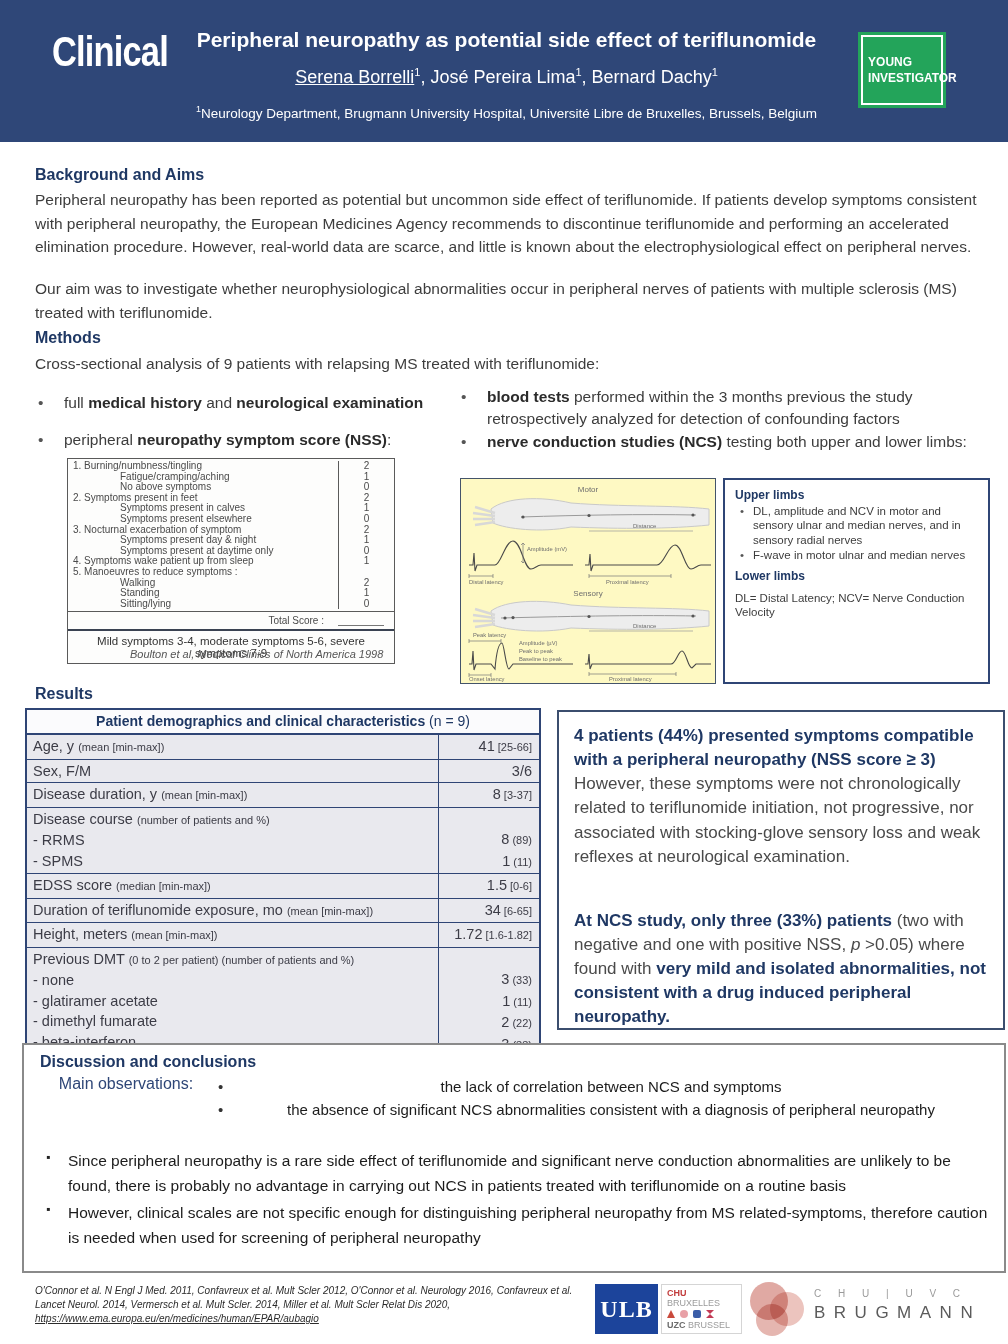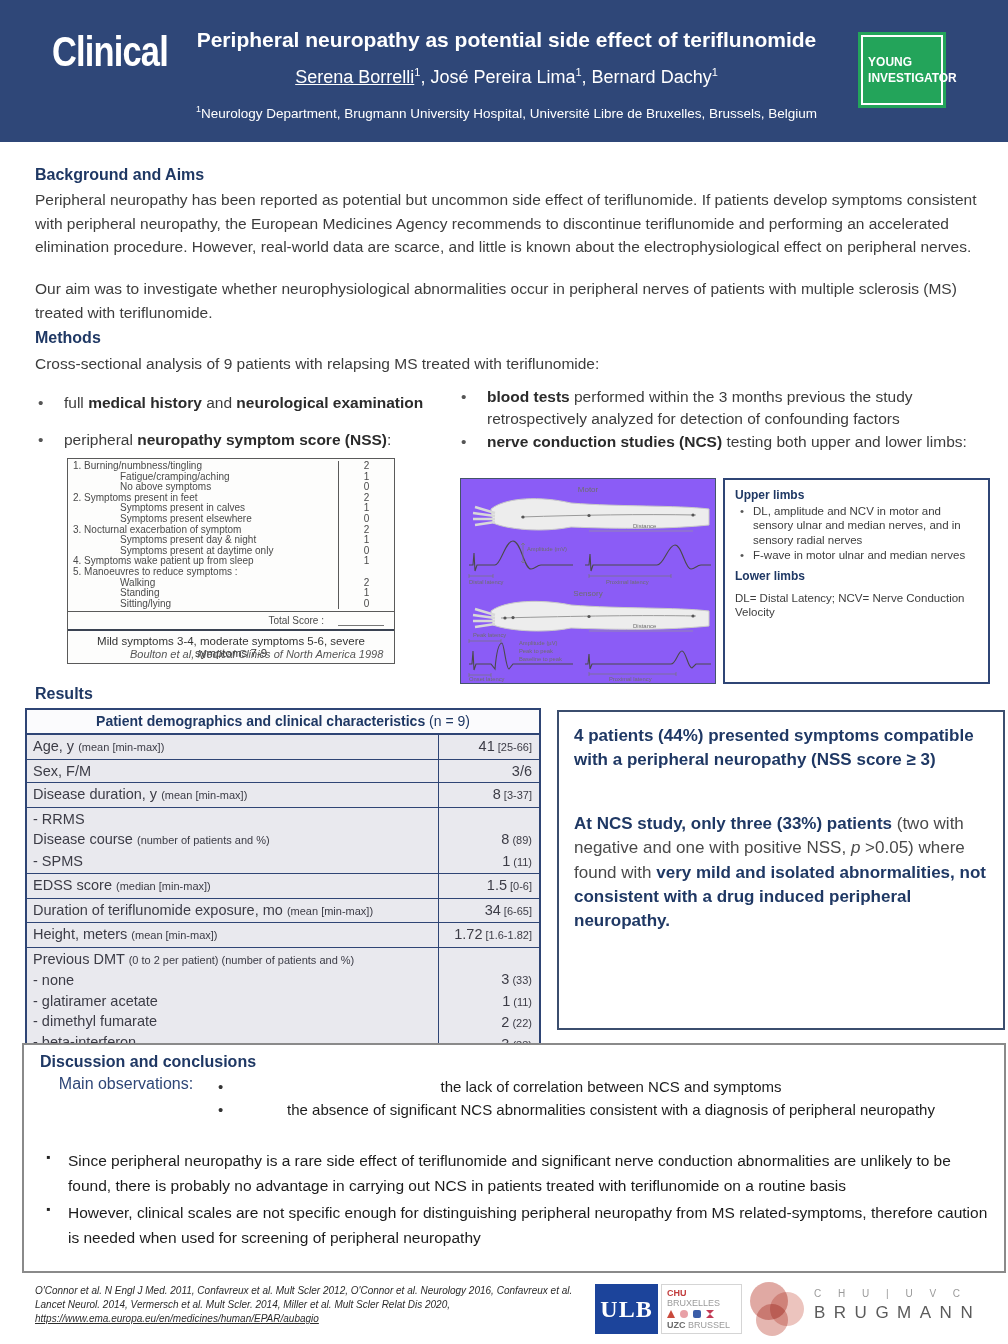--- a/index.html
+++ b/index.html
@@ -36,21 +36,21 @@
   .nss-row { display:flex; line-height:10.6px; }
   .nss-lbl { flex:1; padding-left:5px; }
   .nss-lbl.ind { padding-left:52px; }
   .nss-sc { width:56px; text-align:center; border-left:1px solid #5a5a5a; }
   .nss-total { display:flex; justify-content:flex-end; align-items:flex-end; gap:14px; border-top:1px solid #5a5a5a; padding:3px 10px 3px 0; font-size:10px; }
   .nss-blank { display:inline-block; width:46px; border-bottom:1px solid #777; height:10px; }
   .nss-sev { border-top:2.5px solid #3a4252; padding:4px 2px; text-align:center; font-size:11.5px; color:#333; }
   .nss-cap { position:absolute; left:130px; top:648px; font-size:11px; font-style:italic; color:#555; }
 
   
-  .ncs-fig { position:absolute; left:460px; top:478px; width:256px; height:206px; border:1.5px solid #44546A; background:#8b5cf6; }
+  .ncs-fig { position:absolute; left:460px; top:478px; width:256px; height:206px; border:1.5px solid #44546A; background:#fef9c3; }
   .ncs-fig svg text { font-family:"Liberation Sans", sans-serif; fill:#6e6e6e; }
 
   
   .limb-box { position:absolute; left:723px; top:478px; width:267px; height:206px; border:2px solid #2F4575; background:#fff; padding:8px 10px; font-size:11.5px; color:#3D3D3D; line-height:1.25; }
   .limb-h { font-weight:bold; color:#1F3864; font-size:12px; }
   .limb-ul { margin:1px 0 6px 0; }
   .limb-li { position:relative; padding-left:18px; margin-top:1px; }
   .limb-li::before { content:"•"; position:absolute; left:5px; color:#555; }
   .limb-note { margin-top:7px; }
 
@@ -273,22 +273,22 @@
     <div class="demo-row">
       <div class="demo-lbl"><span>Sex, F/M</span></div>
       <div class="demo-val"><span>3/6</span></div>
     </div>
     <div class="demo-row">
       <div class="demo-lbl"><span>Disease duration, y </span><span class="small">(mean [min-max])</span></div>
       <div class="demo-val"><span>8</span><span class="vnote">[3-37]</span></div>
     </div>
     <div class="demo-row">
       <div class="demo-lbl">
+        <div><span>Disease course </span><span class="small">(number of patients and %)</span></div>
         <div>- RRMS</div>
-        <div><span>Disease course </span><span class="small">(number of patients and %)</span></div>
         <div>- SPMS</div>
       </div>
       <div class="demo-val">
         <div>&nbsp;</div>
         <div><span>8</span><span class="vnote">(89)</span></div>
         <div><span>1</span><span class="vnote">(11)</span></div>
       </div>
     </div>
     <div class="demo-row">
       <div class="demo-lbl"><span>EDSS score </span><span class="small">(median [min-max])</span></div>
@@ -317,20 +317,21 @@
         <div><span>2</span><span class="vnote">(22)</span></div>
         <div><span>3</span><span class="vnote">(33)</span></div>
       </div>
     </div>
     <div class="demo-foot">RRMS, relapsing-remitting multiple sclerosis; SPMS, secondary progressive multiple sclerosis; DMT, disease-modifying therapy; NSS, peripheral neuropathy symptom score</div>
   </div>
 
   <div class="find-box">
     <div>
       <span class="nb">4 patients (44%) presented symptoms compatible with a peripheral neuropathy (NSS score ≥ 3)</span><br>
+      <span>However, these symptoms were not chronologically related to teriflunomide initiation, not progressive, nor associated with stocking-glove sensory loss and weak reflexes at neurological examination.</span>
     </div>
     <div style="margin-top:40px;">
       <span class="nb">At NCS study, only three (33%) patients</span><span> (two with negative and one with positive NSS, </span><i>p</i><span> &gt;0.05) where found with </span><span class="nb">very mild and isolated abnormalities, not consistent with a drug induced peripheral neuropathy.</span>
     </div>
   </div>
 
   <div class="disc-box">
     <div class="disc-h">Discussion and conclusions</div>
     <div class="obs-row">
       <div class="obs-lbl">Main observations:</div>

